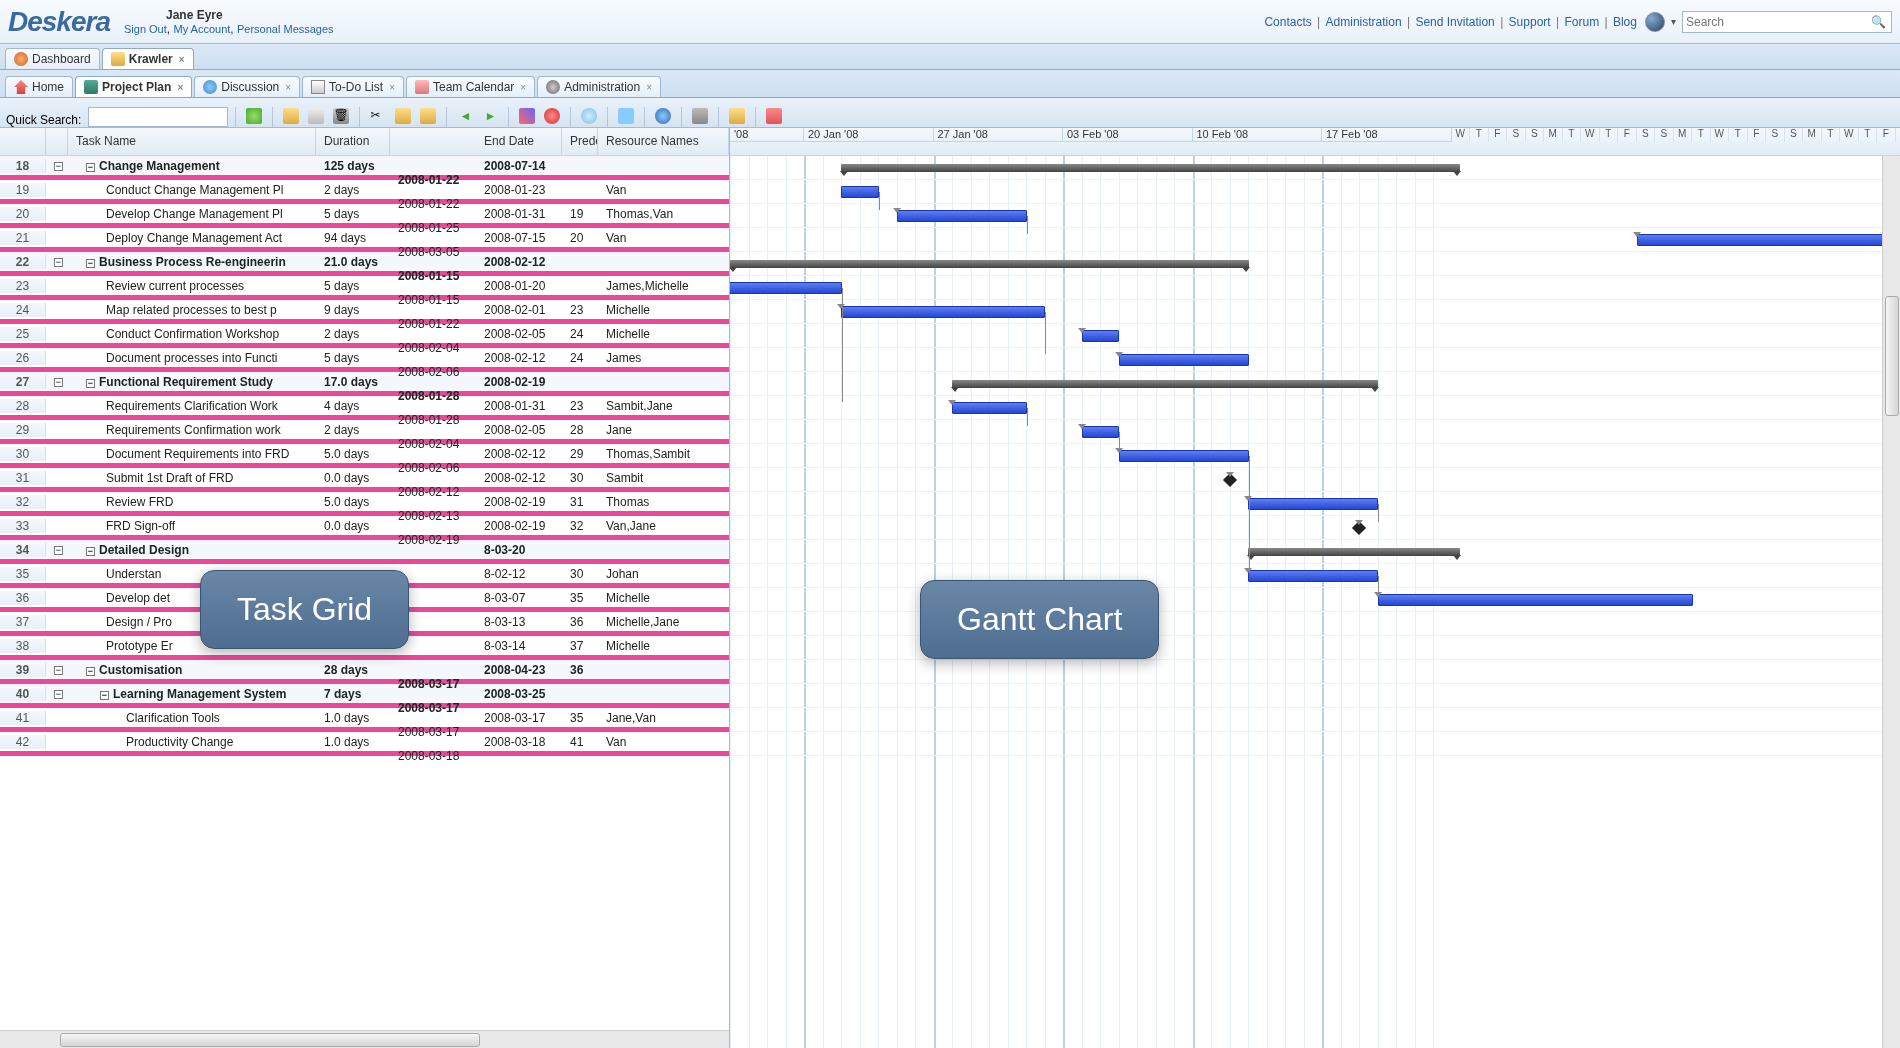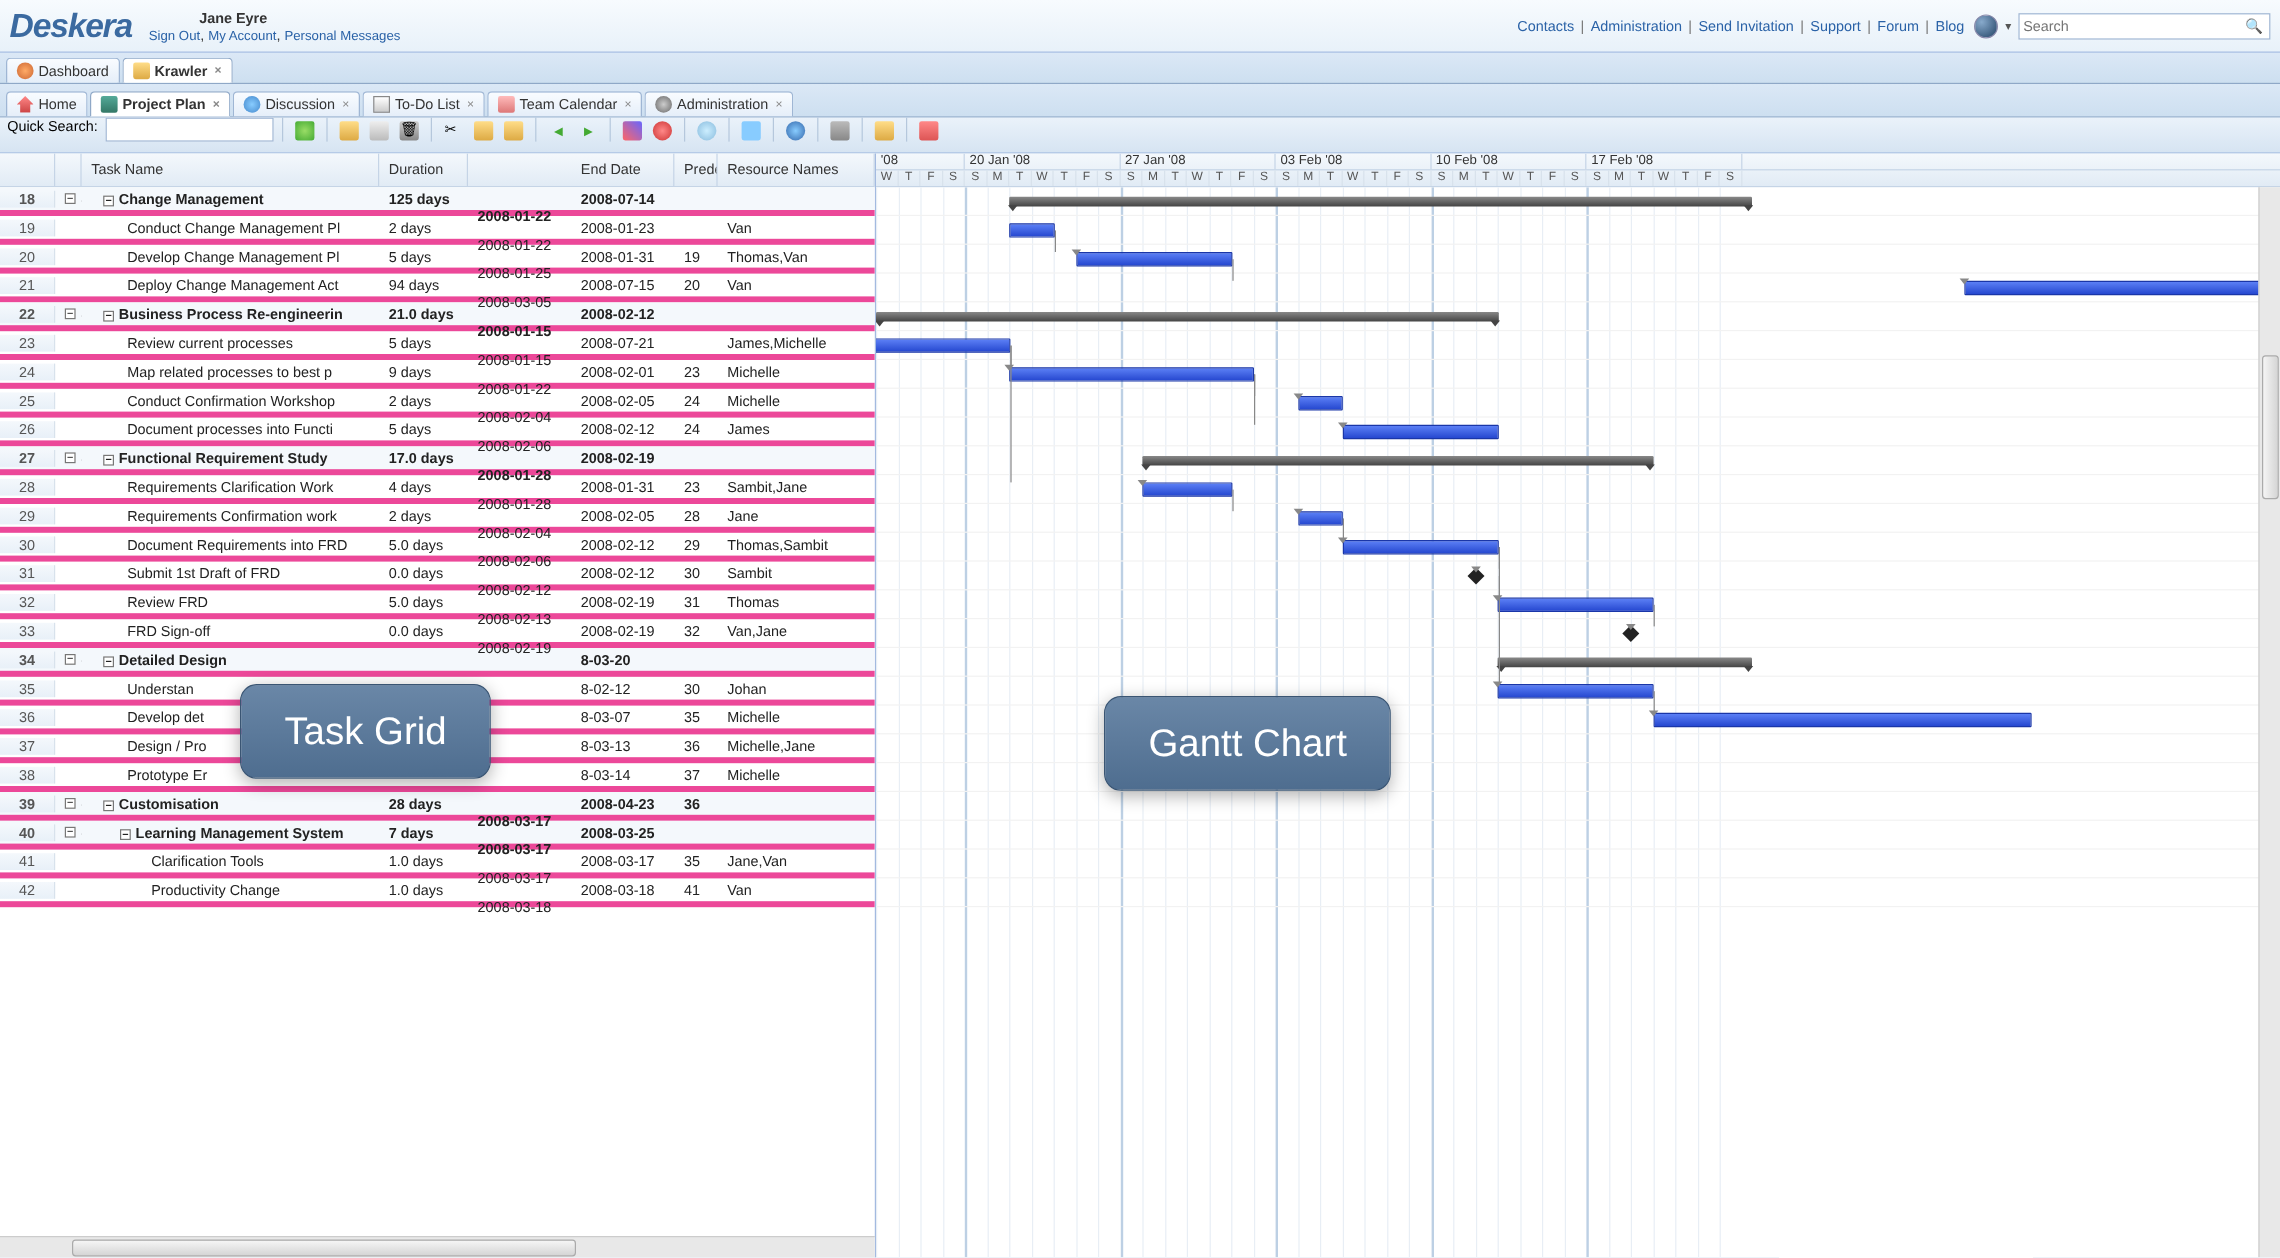--- a/index.html
+++ b/index.html
@@ -29,21 +29,21 @@
 .ico-dash { background: radial-gradient(#fa6,#c63); border-radius: 50%; }
 .ico-fold { background: linear-gradient(#fd8,#da4); border-radius: 2px; }
 .ico-home { background: linear-gradient(#f88,#c44); clip-path: polygon(50% 0,100% 50%,80% 50%,80% 100%,20% 100%,20% 50%,0 50%); }
 .ico-plan { background: linear-gradient(#5a9,#376); border-radius: 2px; }
 .ico-disc { background: radial-gradient(#8cf,#48c); border-radius: 50%; }
 .ico-todo { background: linear-gradient(#fff,#ccc); border: 1px solid #888; }
 .ico-cal { background: linear-gradient(#fbb,#d77); border-radius: 2px; }
 .ico-admin { background: radial-gradient(#ccc,#666); border-radius: 50%; }
 
 
-.toolbar { display: flex; align-items: flex-start; height: 30px; background: linear-gradient(#eaf2fa,#d6e4f2); border-bottom: 1px solid #a3bae0; padding: 0 6px; gap: 3px; }
+.toolbar { display: flex; align-items: flex-end; height: 30px; background: linear-gradient(#eaf2fa,#d6e4f2); border-bottom: 1px solid #a3bae0; padding: 0 6px; gap: 3px; }
 .tb-label { font-size: 12px; margin-right: 4px; }
 .tb-input { border: 1px solid #9fb6d4; height: 20px; width: 140px; padding: 0 3px; }
 .tb-sep { width: 1px; height: 20px; background: #b5c7dc; margin: 0 4px; }
 .tb-btn { width: 22px; height: 22px; border: 1px solid transparent; border-radius: 3px; display: flex; align-items: center; justify-content: center; cursor: pointer; }
 .tb-ico { width: 16px; height: 16px; border-radius: 2px; }
 
 
 .main { display: flex; height: calc(100vh - 44px - 26px - 28px - 30px); }
 .left-pane { width: 730px; display: flex; flex-direction: column; border-right: 1px solid #a3bae0; background: #fff; }
 .right-pane { flex: 1; display: flex; flex-direction: column; background: #fff; position: relative; overflow: hidden; }
@@ -73,21 +73,21 @@
 .gc-pred { width: 36px; }
 .gc-res { flex: 1; }
 .indent2 { padding-left: 38px; }
 .indent3 { padding-left: 58px; }
 .collapse-ico { display: inline-block; width: 9px; height: 9px; border: 1px solid #777; background: #fff; line-height: 7px; text-align: center; font-size: 9px; margin-right: 4px; }
 
 .hscroll { height: 18px; background: #e8e8e8; border-top: 1px solid #ccc; position: relative; }
 .hscroll-thumb { position: absolute; left: 60px; top: 2px; width: 420px; height: 14px; background: linear-gradient(#f5f5f5,#d5d5d5); border: 1px solid #aaa; border-radius: 3px; }
 
 
-.gantt-header { height: 28px; display: flex; flex-direction: column; background: linear-gradient(#f4f8fc,#e1ebf5); border-bottom: 1px solid #c5d4e6; }
+.gantt-header { height: 28px; display: flex; flex-direction: row; background: linear-gradient(#f4f8fc,#e1ebf5); border-bottom: 1px solid #c5d4e6; }
 .gh-months { display: flex; height: 14px; border-bottom: 1px solid #c5d4e6; }
 .gh-month { border-right: 1px solid #c5d4e6; font-size: 11px; padding-left: 4px; color: #333; }
 .gh-days { display: flex; height: 14px; }
 .gh-day { width: 18.5px; border-right: 1px solid #d8e2ec; font-size: 10px; text-align: center; color: #555; }
 
 .gantt-body { flex: 1; position: relative; overflow: hidden; }
 .gantt-grid { position: absolute; inset: 0; }
 .gv-line { position: absolute; top: 0; bottom: 0; width: 1px; background: #e8eef5; }
 .gv-line.week { background: #bdd0e4; width: 2px; }
 .gantt-rows { position: relative; }
@@ -312,21 +312,21 @@
           <div class="gc gc-ed">2008-02-12</div>
           <div class="gc gc-pred"></div>
           <div class="gc gc-res"></div>
         </div>
         <div class="grid-row">
           <div class="gc gc-num">23</div>
           <div class="gc gc-exp"></div>
           <div class="gc gc-task indent2" style="">Review current processes</div>
           <div class="gc gc-dur">5 days</div>
           <div class="gc gc-sd">2008-01-15</div>
-          <div class="gc gc-ed">2008-07-21</div>
+          <div class="gc gc-ed">2008-01-20</div>
           <div class="gc gc-pred"></div>
           <div class="gc gc-res">James,Michelle</div>
         </div>
         <div class="grid-row">
           <div class="gc gc-num">24</div>
           <div class="gc gc-exp"></div>
           <div class="gc gc-task indent2" style="">Map related processes to best p</div>
           <div class="gc gc-dur">9 days</div>
           <div class="gc gc-sd">2008-01-22</div>
           <div class="gc gc-ed">2008-02-01</div>

